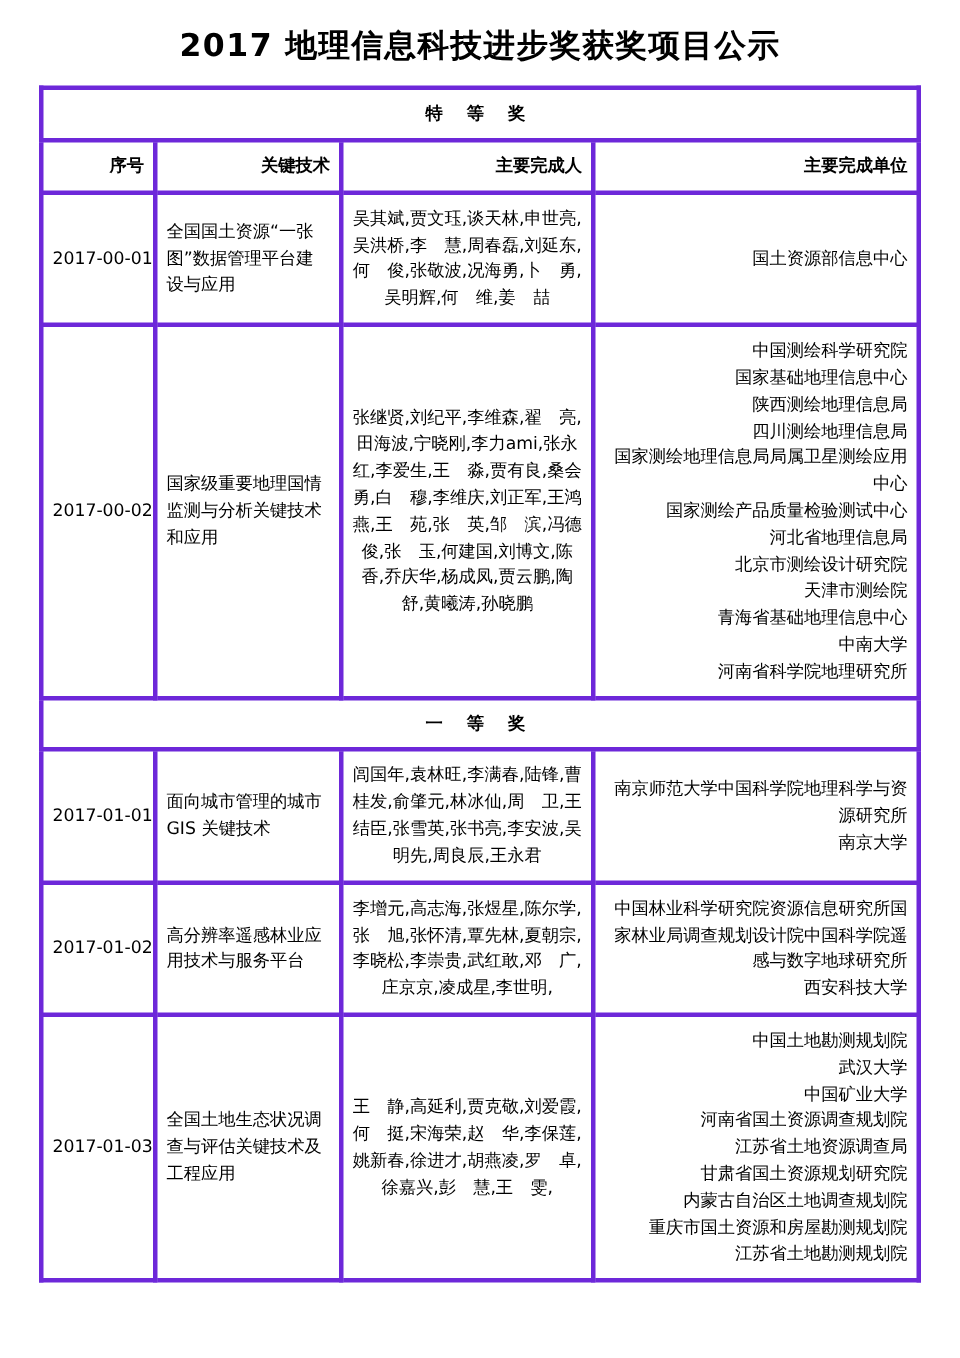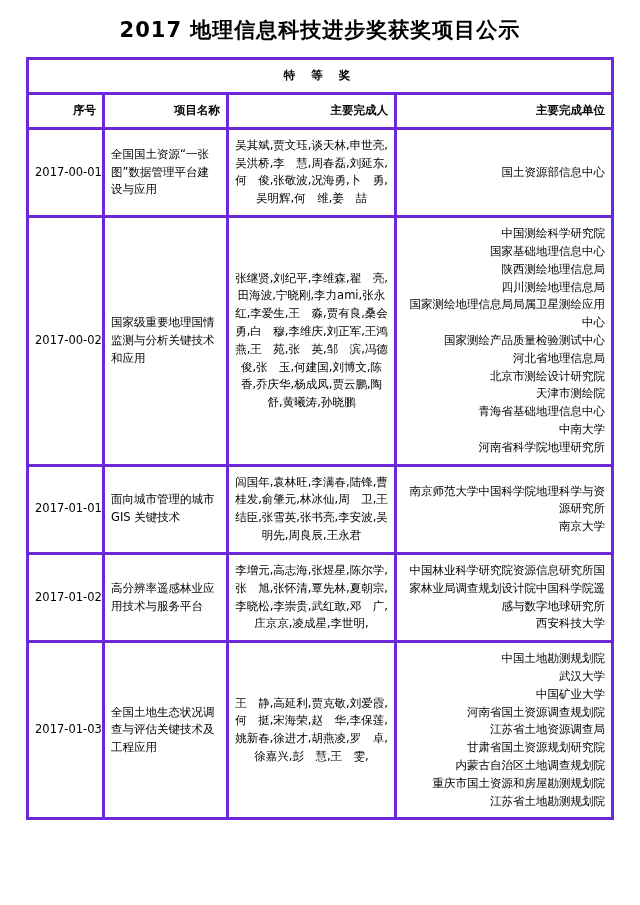--- a/index.html
+++ b/index.html
@@ -96,21 +96,21 @@
         <col class="col-org">
     </colgroup>
     <tbody>
 
       <tr class="section-row">
         <td colspan="4">特 等 奖</td>
       </tr>
 
       <tr class="head-row">
         <td>序号</td>
-        <td>项目名称</td>
+        <td>关键技术</td>
         <td>主要完成人</td>
         <td>主要完成单位</td>
       </tr>
 
       <tr>
         <td class="c-no">2017-00-01</td>
         <td class="c-name">全国国土资源“一张图”数据管理平台建设与应用</td>
         <td class="c-ppl">吴其斌,贾文珏,谈天林,申世亮,吴洪桥,李　慧,周春磊,刘延东,何　俊,张敬波,况海勇,卜　勇,吴明辉,何　维,姜　喆</td>
         <td class="c-org">
           <span class="org-line">国土资源部信息中心</span>
@@ -130,20 +130,23 @@
           <span class="org-line">国家测绘产品质量检验测试中心</span>
           <span class="org-line">河北省地理信息局</span>
           <span class="org-line">北京市测绘设计研究院</span>
           <span class="org-line">天津市测绘院</span>
           <span class="org-line">青海省基础地理信息中心</span>
           <span class="org-line">中南大学</span>
           <span class="org-line">河南省科学院地理研究所</span>
         </td>
       </tr>
 
+      <tr class="section-row">
+        <td colspan="4">一 等 奖</td>
+      </tr>
 
       <tr>
         <td class="c-no">2017-01-01</td>
         <td class="c-name">面向城市管理的城市 GIS 关键技术</td>
         <td class="c-ppl">闾国年,袁林旺,李满春,陆锋,曹桂发,俞肇元,林冰仙,周　卫,王结臣,张雪英,张书亮,李安波,吴明先,周良辰,王永君</td>
         <td class="c-org">
           <span class="org-line">南京师范大学中国科学院地理科学与资源研究所</span>
           <span class="org-line">南京大学</span>
         </td>
       </tr>

